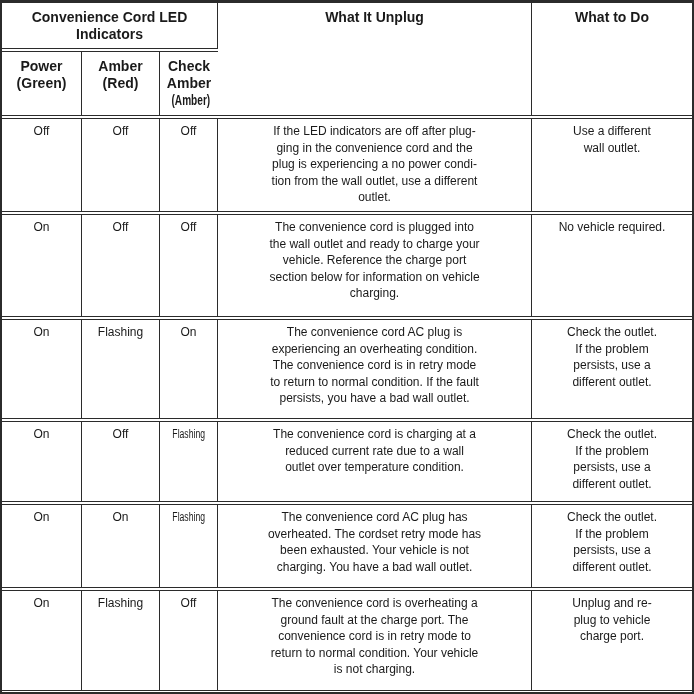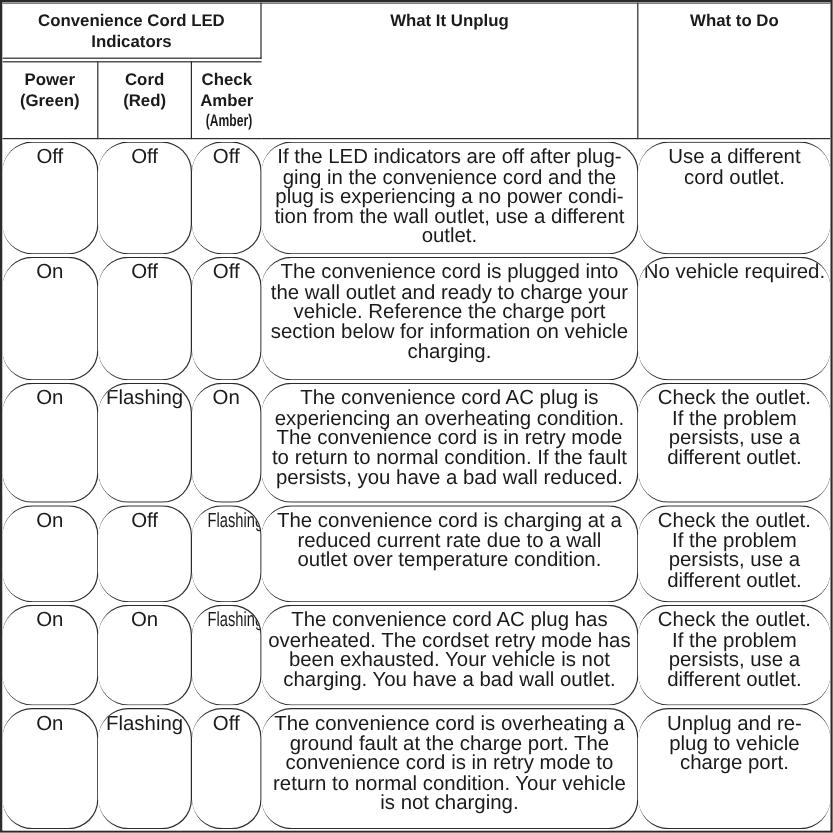--- a/index.html
+++ b/index.html
@@ -50,23 +50,22 @@
   }
   th:last-child, td:last-child { border-right: none; }
 
   th {
     font-size: 14px;
     font-weight: bold;
     line-height: 17px;
     padding-top: 6px;
   }
   td {
-    font-size: 17px;
+    font-size: 12px;
     line-height: 16.5px;
-    border-radius: 25px;
   }
   td.means { padding: 4px 5px; }
 
   tr.hr1 th { height: 46px; margin-top: 28px; }
   tr.hr1 th.span-head { height: 114px; }
   tr.hr2 th { height: 46px; }
   tr.r1 td { height: 94px; }
   tr.r2 td { height: 103px; }
   tr.r3 td { height: 100px; }
   tr.r4 td { height: 81px; }
@@ -96,38 +95,38 @@
       <tbody>
           <tr class="hr1">
         <th colspan="3">Convenience Cord LED
 Indicators</th>
         <th rowspan="2" class="span-head">What It Unplug</th>
         <th rowspan="2" class="span-head">What to Do</th>
       </tr>
       <tr class="hr2">
         <th>Power
 (Green)</th>
-        <th>Cord
+        <th>Amber
 (Red)</th>
         <th><span>Check
 Amber</span>
 <span class="squeeze">(Amber)</span></th>
       </tr>
 
       <tr class="r1">
         <td>Off</td>
         <td>Off</td>
         <td>Off</td>
         <td class="means">If the LED indicators are off after plug-
 ging in the convenience cord and the
 plug is experiencing a no power condi-
 tion from the wall outlet, use a different
 outlet.</td>
         <td>Use a different
-cord outlet.</td>
+wall outlet.</td>
       </tr>
 
       <tr class="r2">
         <td>On</td>
         <td>Off</td>
         <td>Off</td>
         <td class="means">The convenience cord is plugged into
 the wall outlet and ready to charge your
 vehicle. Reference the charge port
 section below for information on vehicle
@@ -136,21 +135,21 @@
       </tr>
 
       <tr class="r3">
         <td>On</td>
         <td>Flashing</td>
         <td>On</td>
         <td class="means">The convenience cord AC plug is
 experiencing an overheating condition.
 The convenience cord is in retry mode
 to return to normal condition. If the fault
-persists, you have a bad wall reduced.</td>
+persists, you have a bad wall outlet.</td>
         <td>Check the outlet.
 If the problem
 persists, use a
 different outlet.</td>
       </tr>
 
       <tr class="r4">
         <td>On</td>
         <td>Off</td>
         <td><span class="squeeze">Flashing</span></td>

